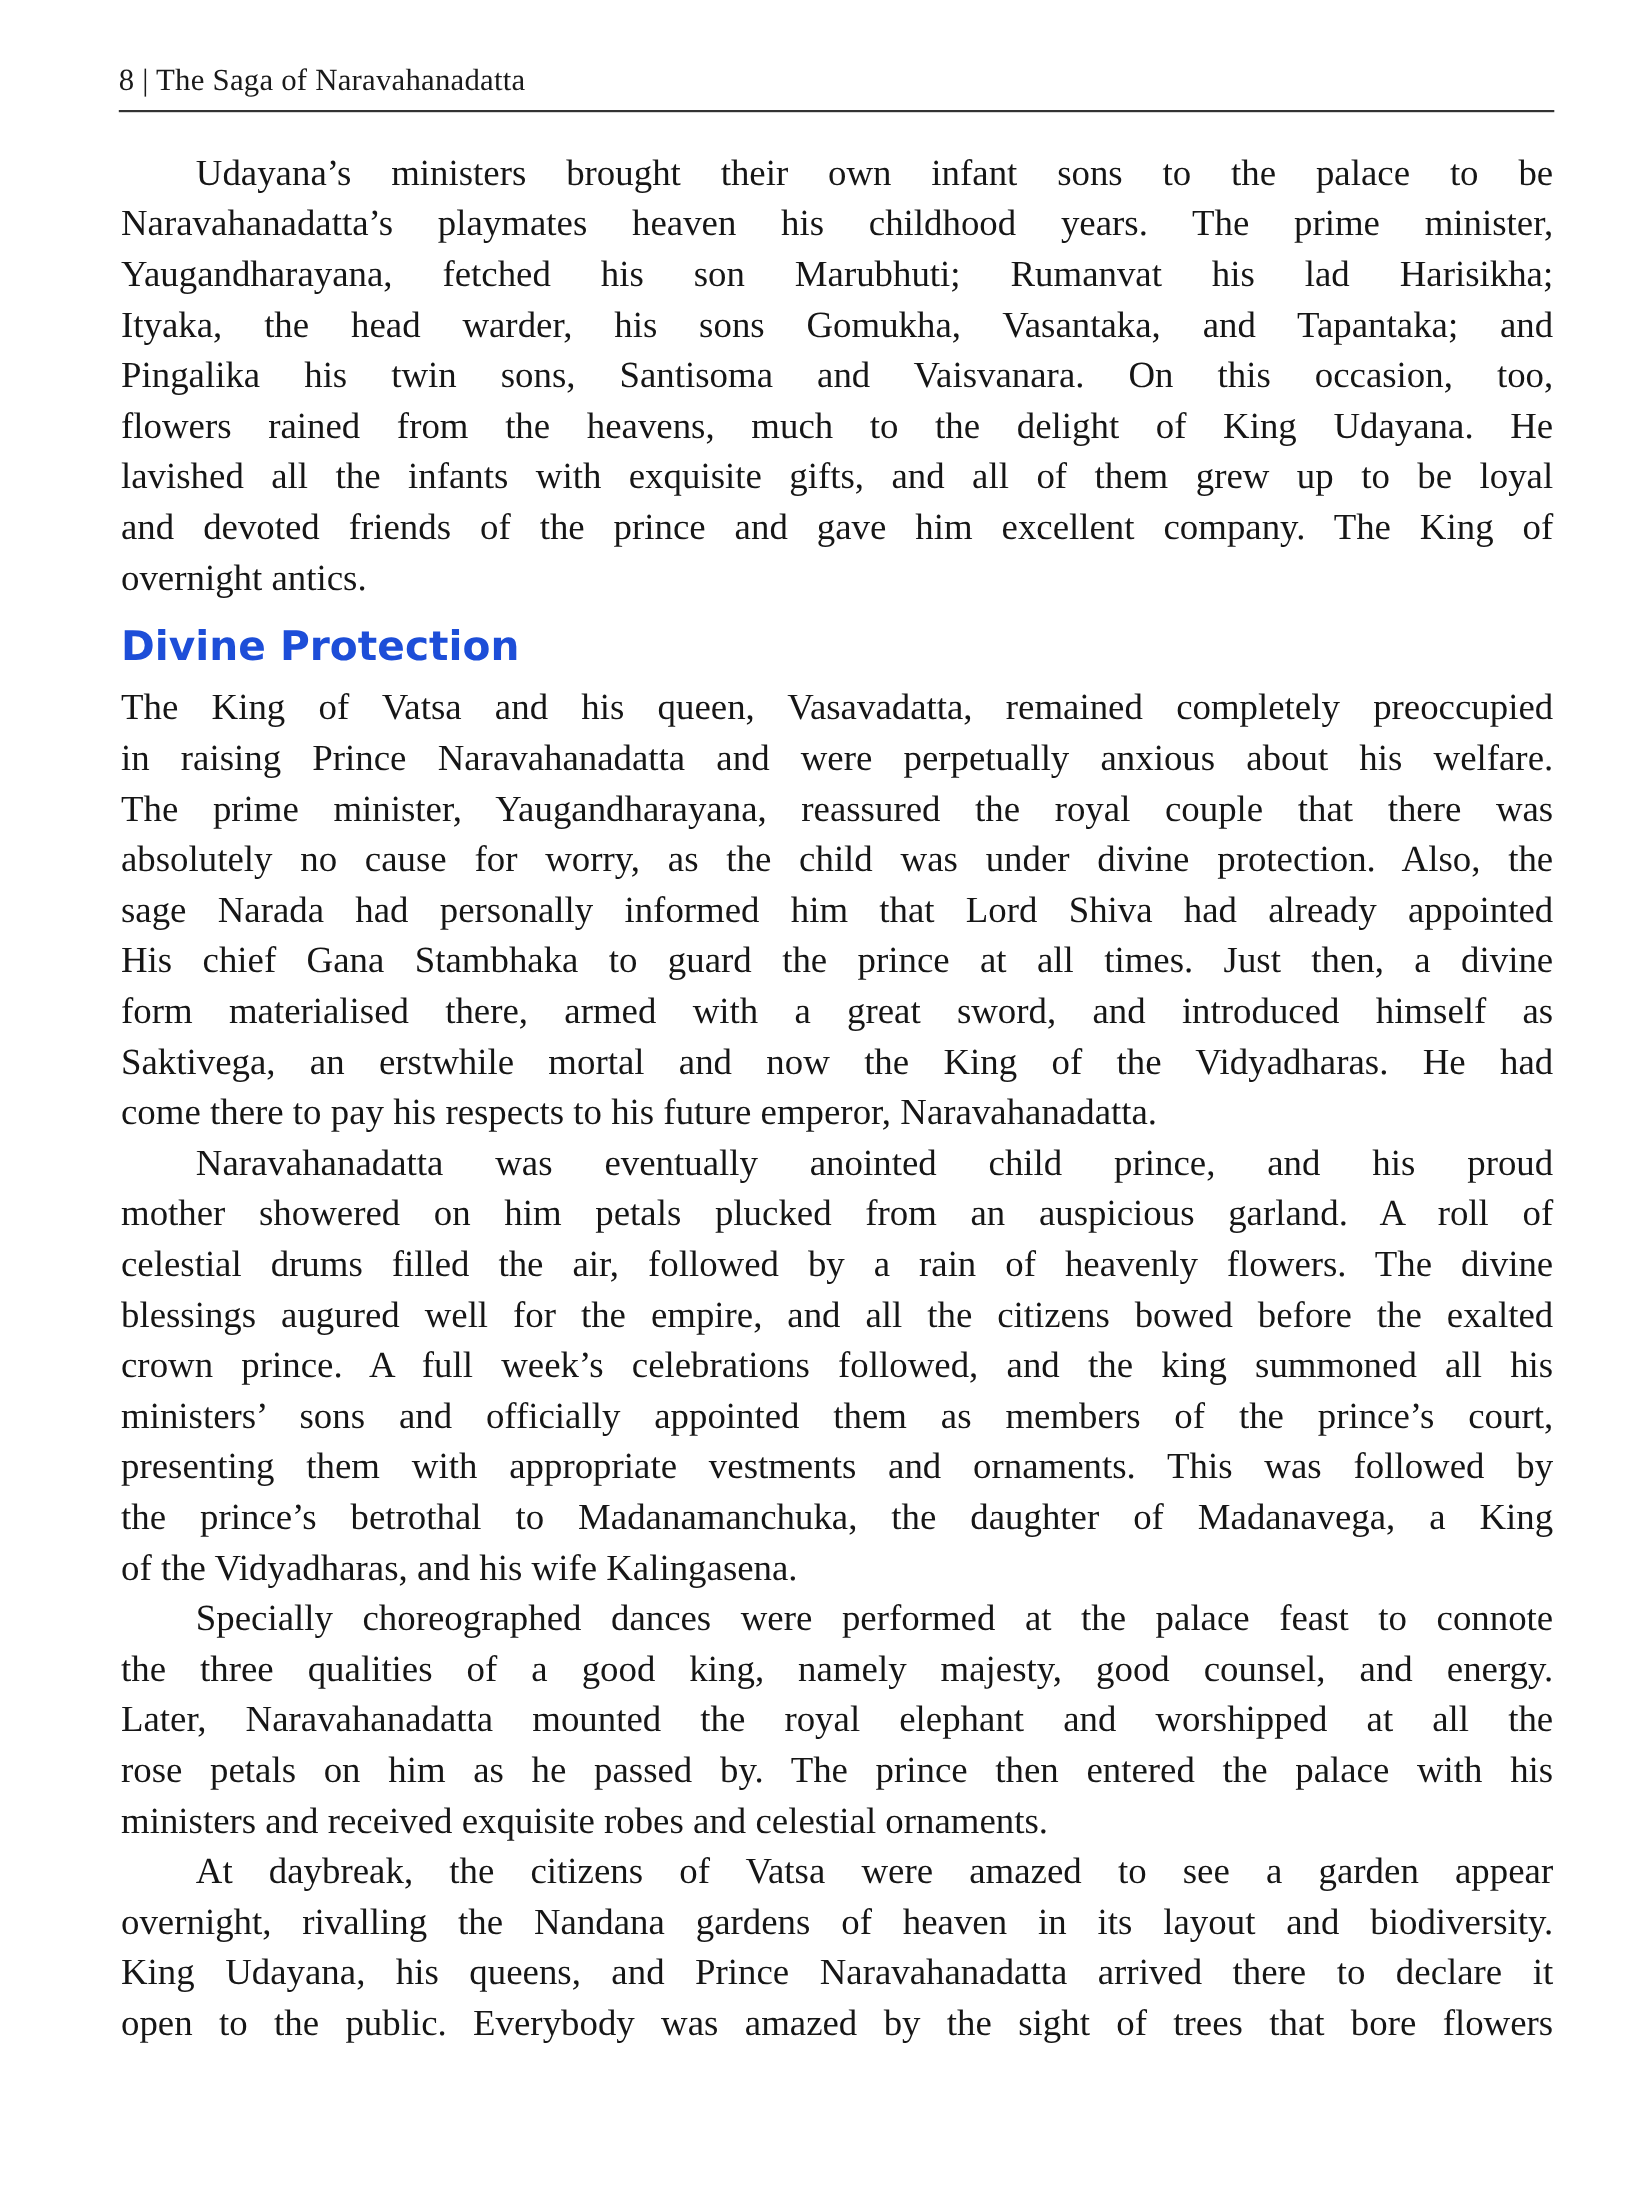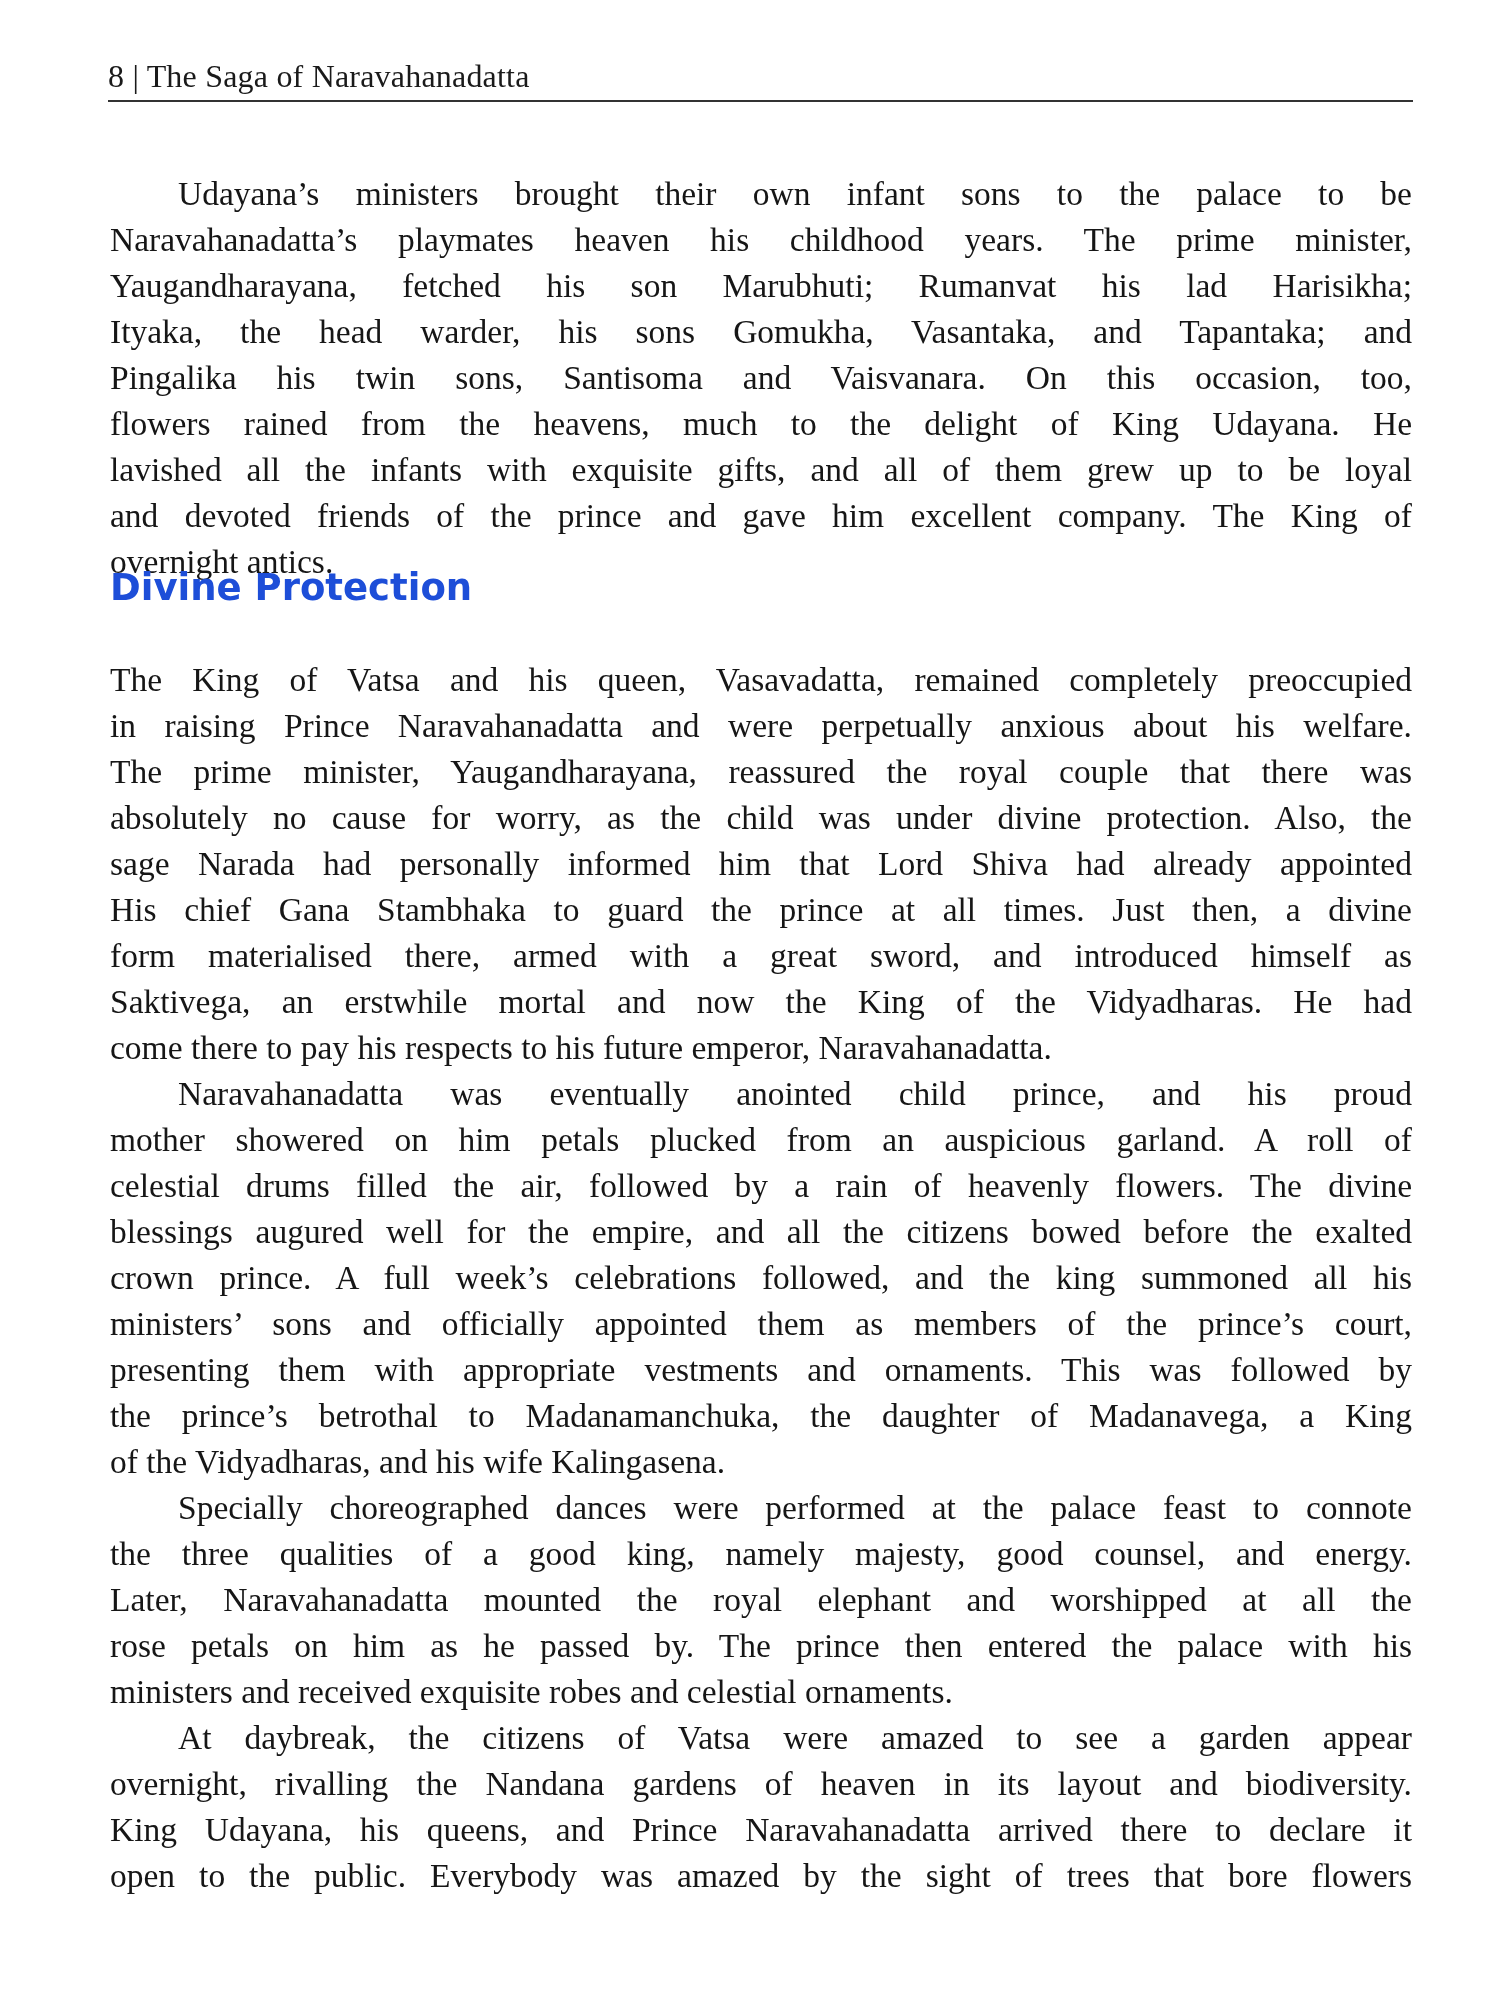--- a/index.html
+++ b/index.html
@@ -1,37 +1,37 @@
 <!DOCTYPE html>
 <html><head>
 <meta charset="utf-8">
 <style>
   html, body { margin: 0; padding: 0; background: #ffffff; }
   body { width: 1500px; height: 2000px; position: relative; overflow: hidden; }
   .page { position: absolute; left: 0; top: 0; width: 1500px; height: 2000px; background: #fff; }
   .running-head {
     position: absolute; left: 108px; top: 58px;
     font-family: "Liberation Serif", "DejaVu Serif", serif;
-    font-size: 32px; color: #1a1a1a; letter-spacing: 0.2px;
+    font-size: 28px; color: #1a1a1a; letter-spacing: 0.2px;
   }
   .head-rule {
     position: absolute; left: 108px; top: 100px; width: 1305px; height: 0;
     border-top: 2px solid #333;
   }
   .body {
     position: absolute; left: 110px; top: 135px; width: 1302px;
     font-family: "Liberation Serif", "DejaVu Serif", serif;
     font-size: 33.5px; color: #161616;
   }
   .line {
     display: block; height: 46px; line-height: 46px;
     text-align: justify; text-align-last: justify; white-space: nowrap;
     overflow: visible;
   }
-  .line span.t { display: inline-block; width: 100%; text-align: justify; text-align-last: justify; white-space: normal; margin-top: 36px; }
+  .line span.t { display: inline-block; width: 100%; text-align: justify; text-align-last: justify; white-space: normal; }
   .line.last span.t { text-align-last: left; }
   .line.indent span.t { text-indent: 68px; }
   .heading {
     font-family: "DejaVu Sans", "Liberation Sans", sans-serif;
     font-weight: bold; font-size: 37px; color: #1d4ed8;
     height: 66px; line-height: 66px; margin-top: 6px; margin-bottom: 0px;
   }
 </style>
 </head>
 <body>

